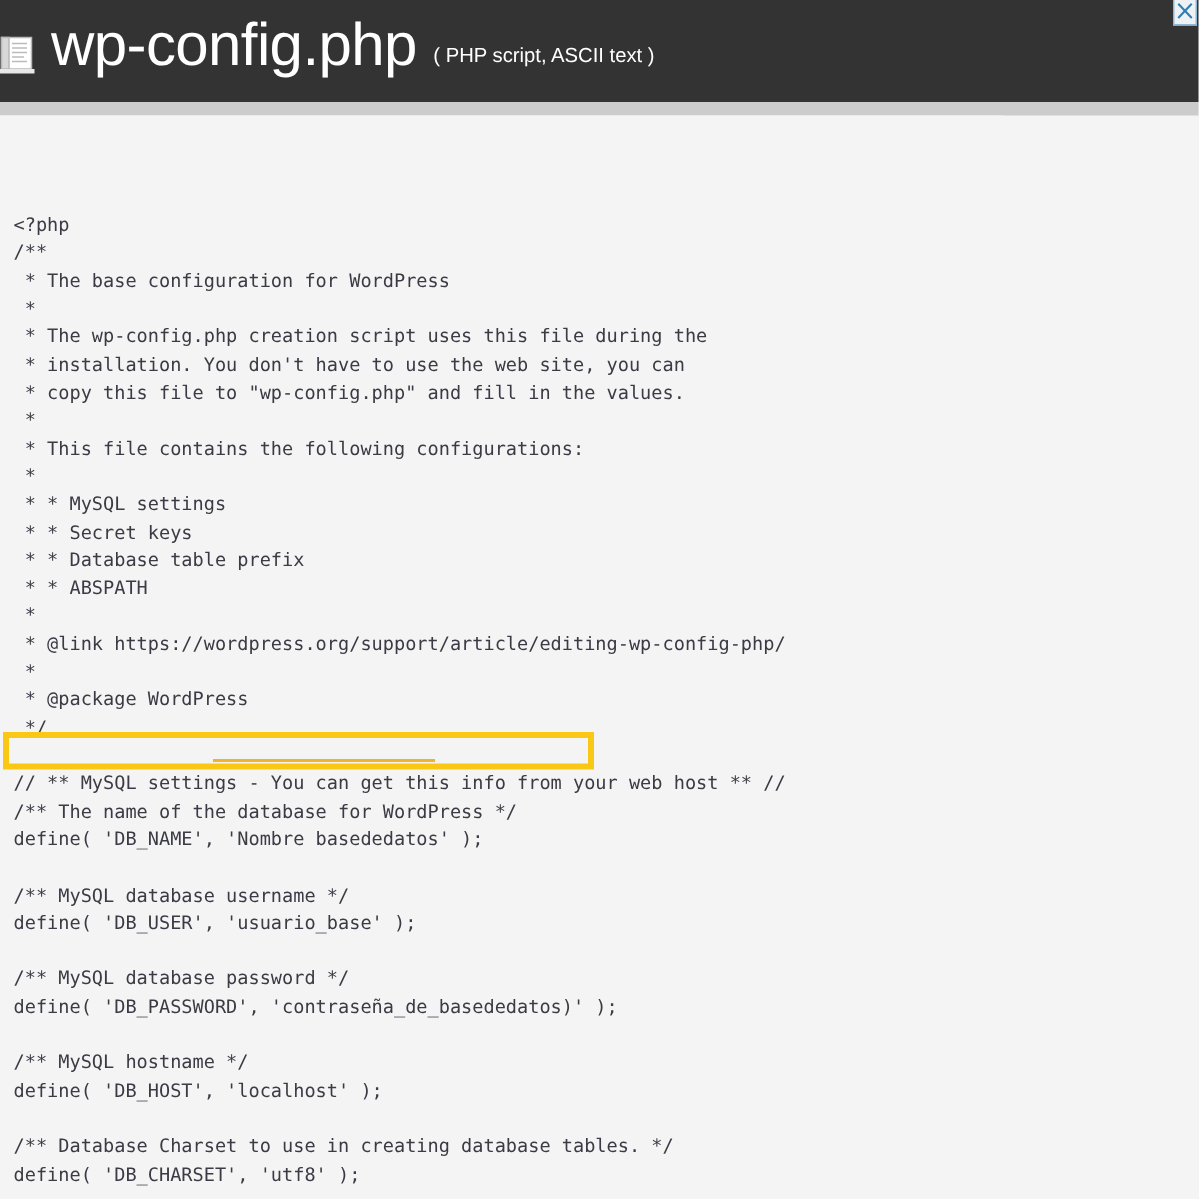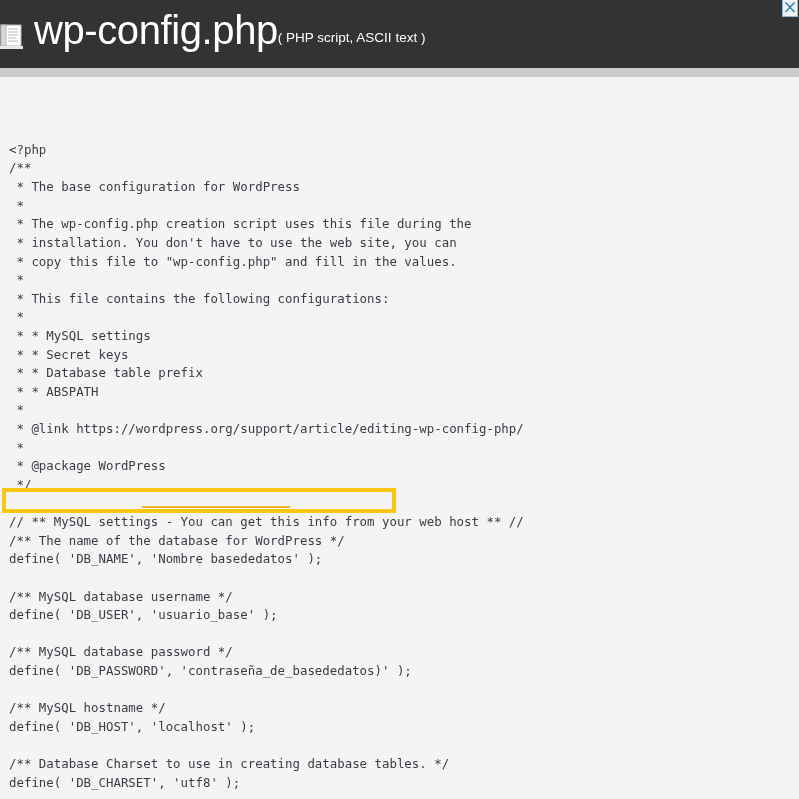--- a/index.html
+++ b/index.html
@@ -51,20 +51,21 @@
     line-height: 1;
     margin-left: 10px;
     white-space: nowrap;
     position: relative;
     top: 10px;
   }
   #file-subtitle {
     color: #ffffff;
     font-size: 13.5px;
     line-height: 1;
+    margin-left: 11px;
     white-space: nowrap;
     position: relative;
     top: 8px;
   }
 
   
   #close-button {
     position: absolute;
     top: 0;
     right: 1px;

